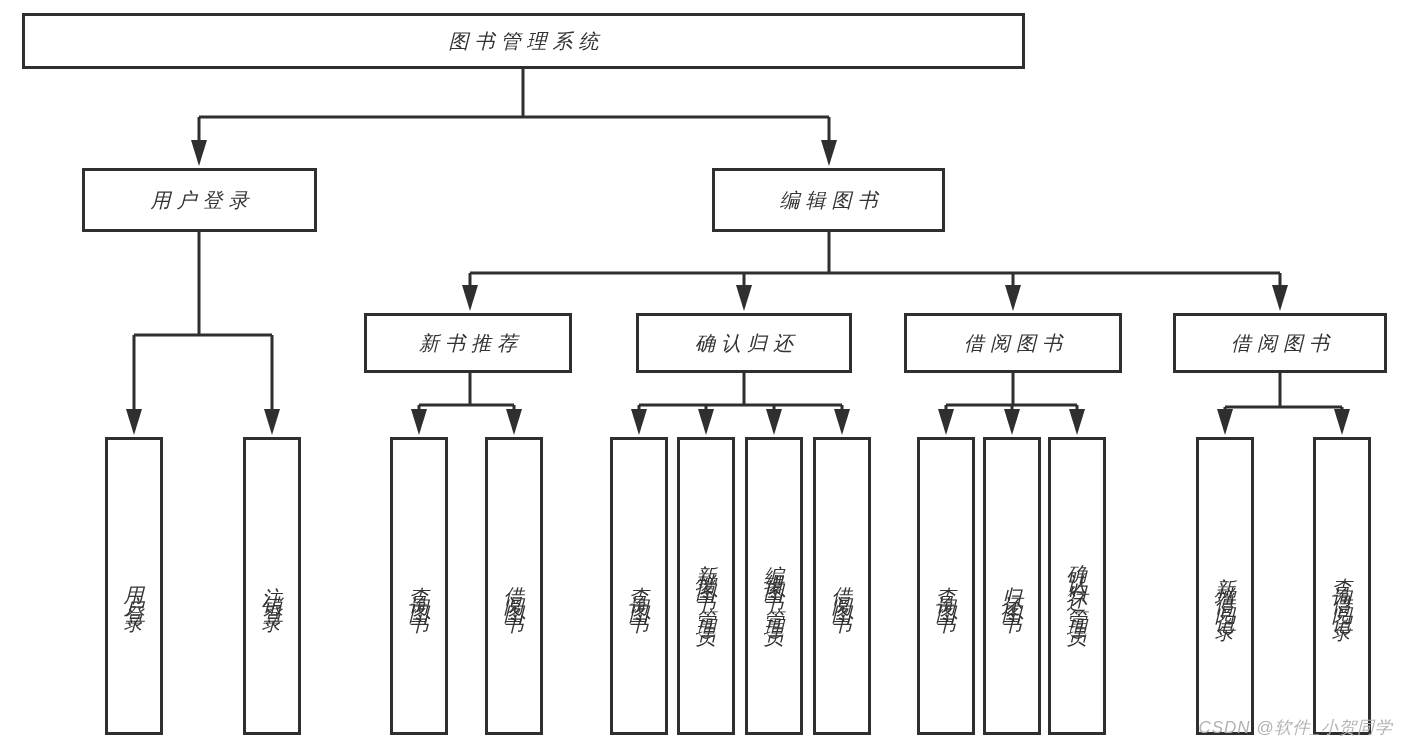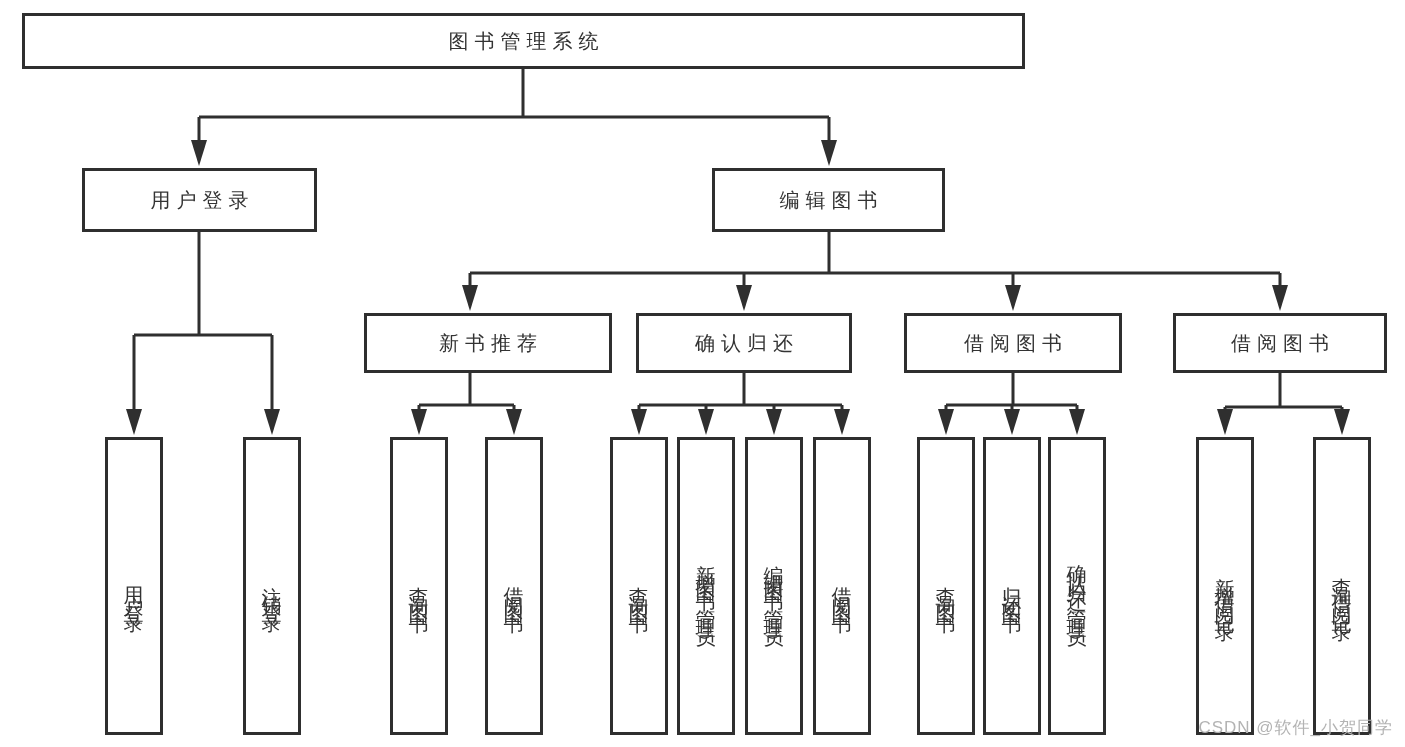--- a/index.html
+++ b/index.html
@@ -1,18 +1,18 @@
 <!DOCTYPE html>
 <html><head>
 <meta charset="utf-8">
 <style>
   html,body { margin:0; padding:0; background:#ffffff; }
   .stage {
     position:relative; width:1405px; height:747px; background:#ffffff;
-    font-family:"Liberation Sans", sans-serif; overflow:hidden;
+    font-family:"Liberation Sans", sans-serif; overflow:hidden;font-style:italic;
   }
   .wires { position:absolute; left:0; top:0; width:1405px; height:747px; }
   .wires path { stroke:#2f2f2f; stroke-width:3; fill:none; }
   .wires polygon { fill:#2f2f2f; stroke:none; }
   .hbox, .vbox {
     position:absolute; box-sizing:border-box; background:#ffffff;
     border:3px solid #2f2f2f; color:#333333;
     display:flex; align-items:center; justify-content:center;
   }
   .hbox .lbl { font-size:20px; letter-spacing:6px; padding-left:6px; white-space:nowrap; }
@@ -78,21 +78,21 @@
     <span class="lbl">图书管理系统</span>
   </div>
 
   <div class="hbox" style="left:82px;top:168px;width:235px;height:64px">
     <span class="lbl">用户登录</span>
   </div>
   <div class="hbox" style="left:712px;top:168px;width:233px;height:64px">
     <span class="lbl">编辑图书</span>
   </div>
 
-  <div class="hbox" style="left:364px;top:313px;width:248px;height:60px">
+  <div class="hbox" style="left:364px;top:313px;width:208px;height:60px">
     <span class="lbl">新书推荐</span>
   </div>
   <div class="hbox" style="left:636px;top:313px;width:216px;height:60px">
     <span class="lbl">确认归还</span>
   </div>
   <div class="hbox" style="left:904px;top:313px;width:218px;height:60px">
     <span class="lbl">借阅图书</span>
   </div>
   <div class="hbox" style="left:1173px;top:313px;width:214px;height:60px">
     <span class="lbl">借阅图书</span>

